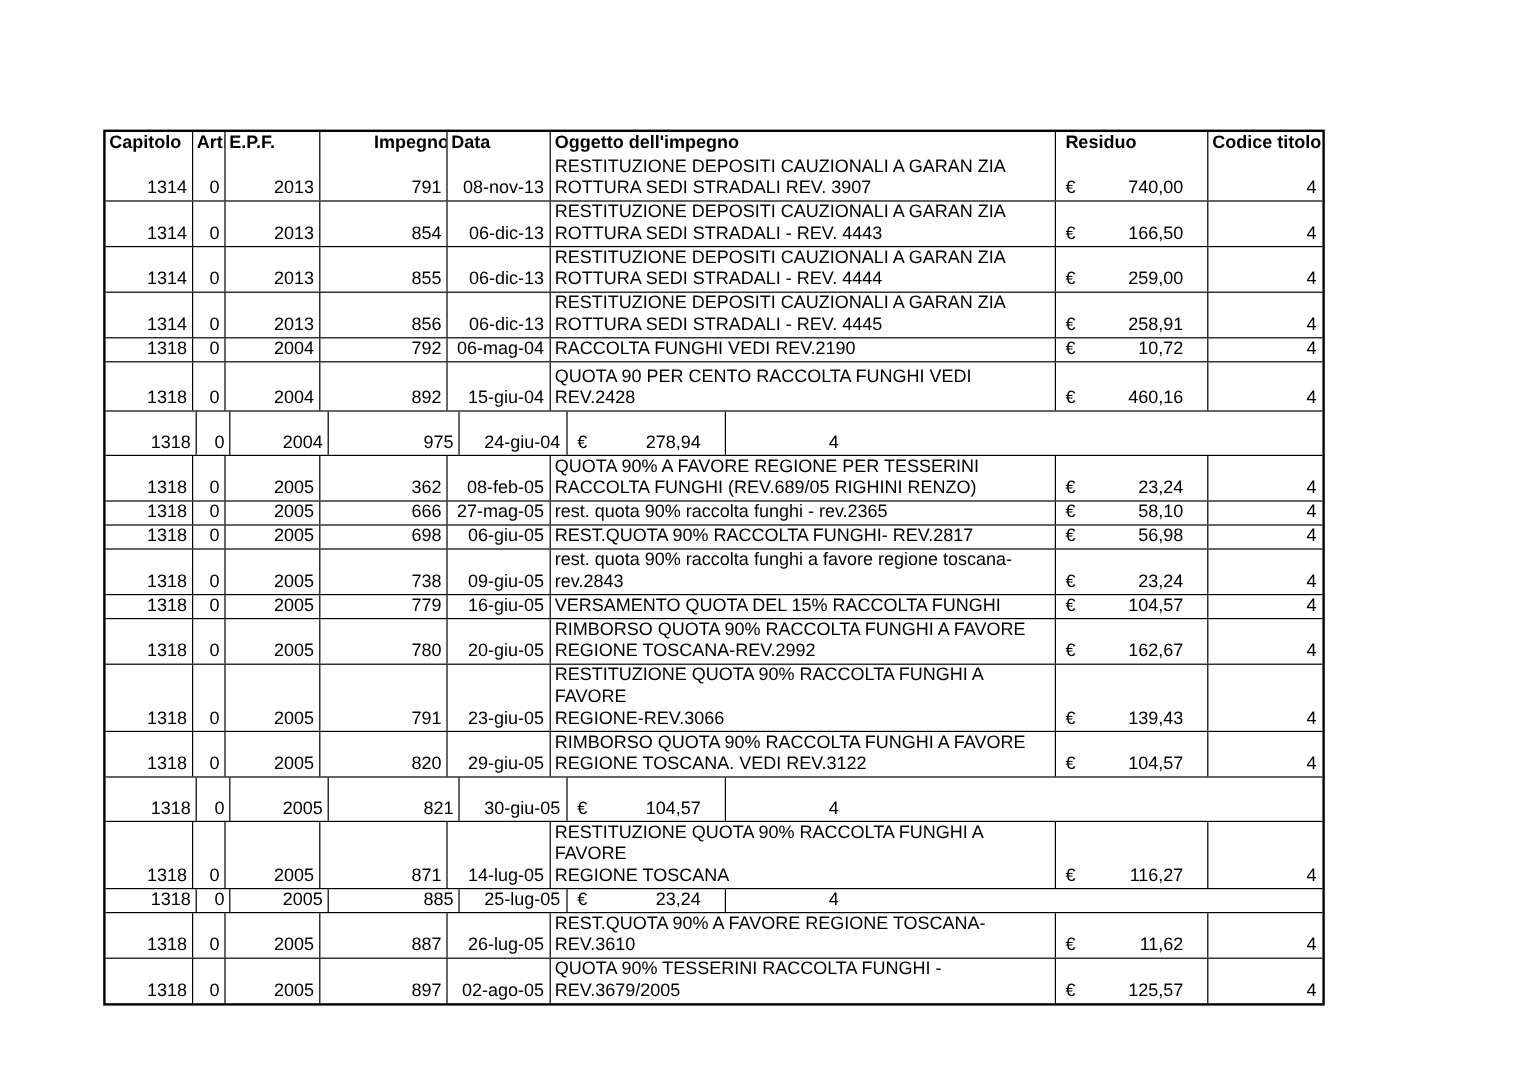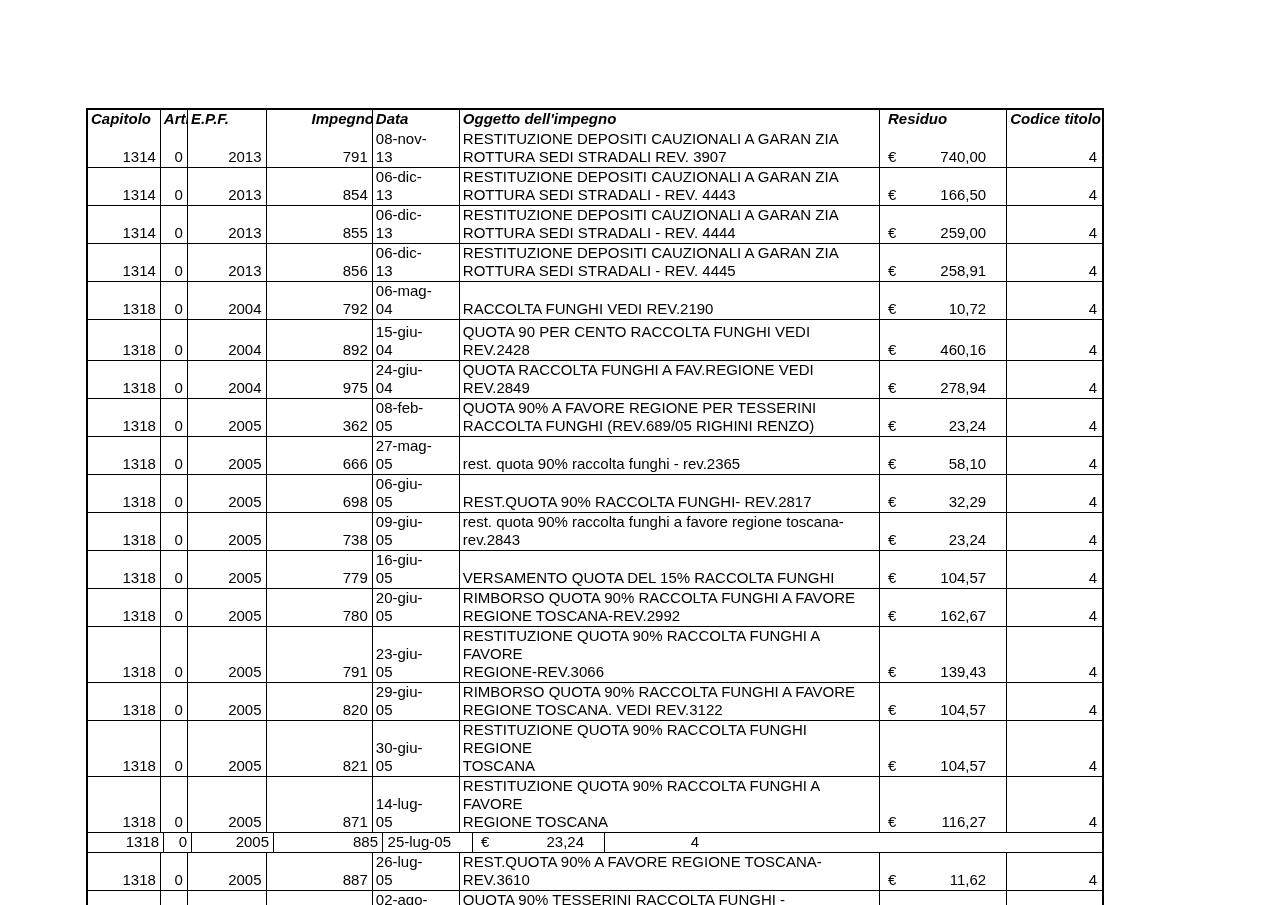--- a/index.html
+++ b/index.html
@@ -44,33 +44,32 @@
     overflow: hidden;
   }
   .cell:not(:last-child) {
     border-right: 1px solid #000000;
   }
   
   .c-capitolo { width: 76px;  justify-content: flex-end; }
   .c-arti     { width: 28px;  justify-content: flex-end; }
   .c-epf      { width: 82px;  justify-content: flex-end; }
   .c-impegno  { width: 67px;  justify-content: flex-end; margin-left: 42px; }
-  .c-data     { width: 90px;  justify-content: flex-end; padding-right: 21px; align-items: flex-end; }
+  .c-data     { width: 90px;  justify-content: flex-end; padding-right: 5px; align-items: flex-end; }
   .c-oggetto  { width: 440px; justify-content: flex-start; padding-right: 6px; }
   .c-residuo  { width: 132px; justify-content: space-between; padding-left: 8px; padding-right: 20px; }
   .c-codice   { width: 99px;  justify-content: flex-end; padding-right: 5px; }
   .c-oggetto span { white-space: pre-line; }
   
   .thead .cell {
     font-weight: bold;
     min-height: 20px;
     justify-content: flex-start;
     white-space: nowrap;
     padding-bottom: 2px;
-    font-style: italic;
   }
   
   .rh-single { min-height: 18px; }
   .rh-double { min-height: 36px; }
   .rh-tall   { min-height: 40px; }
   .page-footer {
     position: absolute;
     top: 828px;
     left: 0;
     width: 1280px;
@@ -287,24 +286,20 @@
           </div>
           <div class="cell c-epf">
             <span>2004</span>
           </div>
           <div class="cell c-impegno">
             <span>975</span>
           </div>
           <div class="cell c-data">
             <span>24-giu-04</span>
           </div>
-          <div class="cell c-oggetto">
-            <span>QUOTA RACCOLTA FUNGHI A FAV.REGIONE VEDI
-REV.2849</span>
-          </div>
           <div class="cell c-residuo">
             <span>€</span>
             <span>278,94</span>
           </div>
           <div class="cell c-codice">
             <span>4</span>
           </div>
         </div>
         <div class="trow rh-double">
           <div class="cell c-capitolo">
@@ -375,21 +370,21 @@
             <span>698</span>
           </div>
           <div class="cell c-data">
             <span>06-giu-05</span>
           </div>
           <div class="cell c-oggetto">
             <span>REST.QUOTA 90% RACCOLTA FUNGHI- REV.2817</span>
           </div>
           <div class="cell c-residuo">
             <span>€</span>
-            <span>32,29</span>
+            <span>56,98</span>
           </div>
           <div class="cell c-codice">
             <span>4</span>
           </div>
         </div>
         <div class="trow rh-double">
           <div class="cell c-capitolo">
             <span>1318</span>
           </div>
           <div class="cell c-arti">
@@ -535,24 +530,20 @@
             <span>0</span>
           </div>
           <div class="cell c-epf">
             <span>2005</span>
           </div>
           <div class="cell c-impegno">
             <span>821</span>
           </div>
           <div class="cell c-data">
             <span>30-giu-05</span>
-          </div>
-          <div class="cell c-oggetto">
-            <span>RESTITUZIONE QUOTA 90% RACCOLTA FUNGHI REGIONE
-TOSCANA</span>
           </div>
           <div class="cell c-residuo">
             <span>€</span>
             <span>104,57</span>
           </div>
           <div class="cell c-codice">
             <span>4</span>
           </div>
         </div>
         <div class="trow rh-double">

